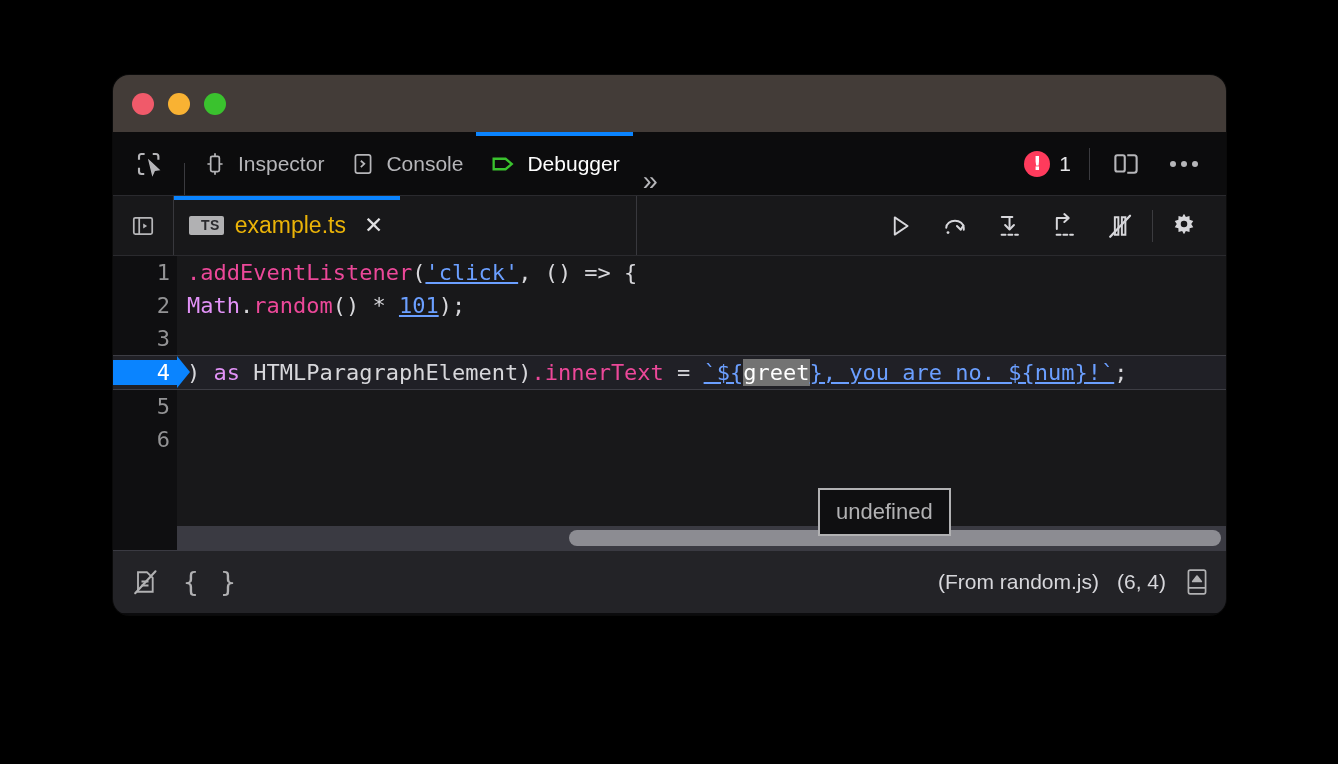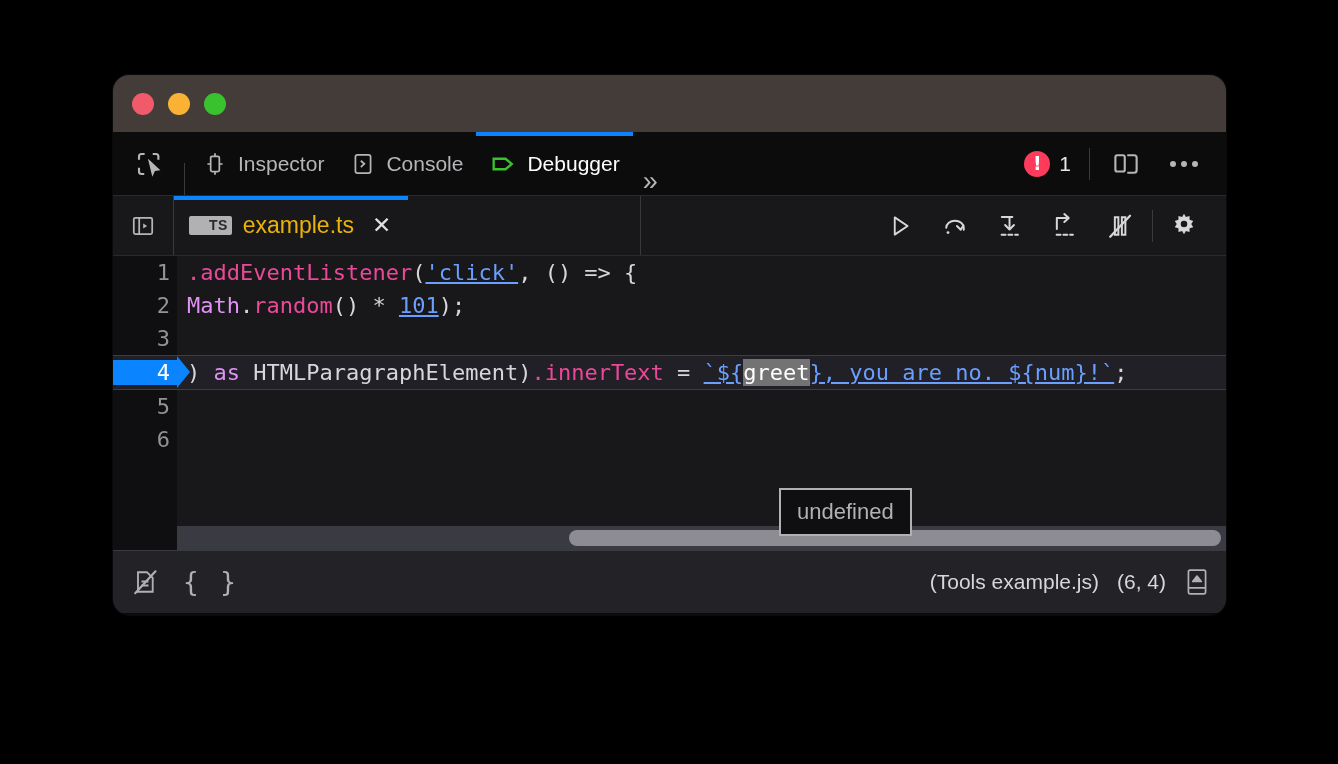--- a/index.html
+++ b/index.html
@@ -176,21 +176,21 @@
     position: absolute;
     left: 0; right: 0; top: 0;
     height: 4px;
     background: #0a84ff;
   }
   .ts-badge {
     background: #b1b1b3;
     color: #2a2a2e;
     font-size: 14px;
     font-weight: bold;
-    padding: 2px 4px 3px 20px;
+    padding: 2px 4px 3px 12px;
     border-radius: 2px;
     letter-spacing: 0.4px;
     font-family: "Liberation Sans", sans-serif;
     line-height: 1;
   }
   .file-name {
     color: #eab308;
     font-size: 23px;
   }
   .tab-close {
@@ -291,21 +291,21 @@
   .t-plain  { color: #d7d7db; }
   .hl-greet {
     background: #737373;
     color: #ffffff;
     padding: 1px 0;
   }
 
   
   .tooltip {
     position: absolute;
-    left: 666px;
+    left: 705px;
     top: 232px;
     background: #0f0f11;
     border: 2px solid #b1b1b3;
     color: #b1b1b3;
     font-size: 22px;
     padding: 11px 16px;
     font-family: "Liberation Sans", sans-serif;
     z-index: 10;
     line-height: 1;
   }
@@ -564,21 +564,21 @@
             <svg width="28" height="28" viewBox="0 0 24 24" fill="none" stroke="#b1b1b3" stroke-width="1.6">
               <path d="M6 3.6h7.6L18.6 8.4V20.4H6z"></path>
               <path d="M9 11.6h6M9 15h6"></path>
               <path d="M3.6 21.6L21 2.8" stroke-width="1.8" stroke-linecap="round"></path>
             </svg>
           </span>
         </span>
         <span class="braces">{ }</span>
       </div>
       <div class="status-right">
-        <span>(Tools example.js)</span>
+        <span>(From random.js)</span>
         <span>(6, 4)</span>
         <span>
           <span>
             <svg width="26" height="30" viewBox="0 0 24 28" fill="none" stroke="#b1b1b3" stroke-width="1.6">
               <rect x="4" y="3" width="16" height="22" rx="1.6"></rect>
               <path d="M4 19.5h16"></path>
               <path d="M12 8.5l4 5H8z" fill="#b1b1b3" stroke="#b1b1b3" stroke-linejoin="round"></path>
             </svg>
           </span>
         </span>

